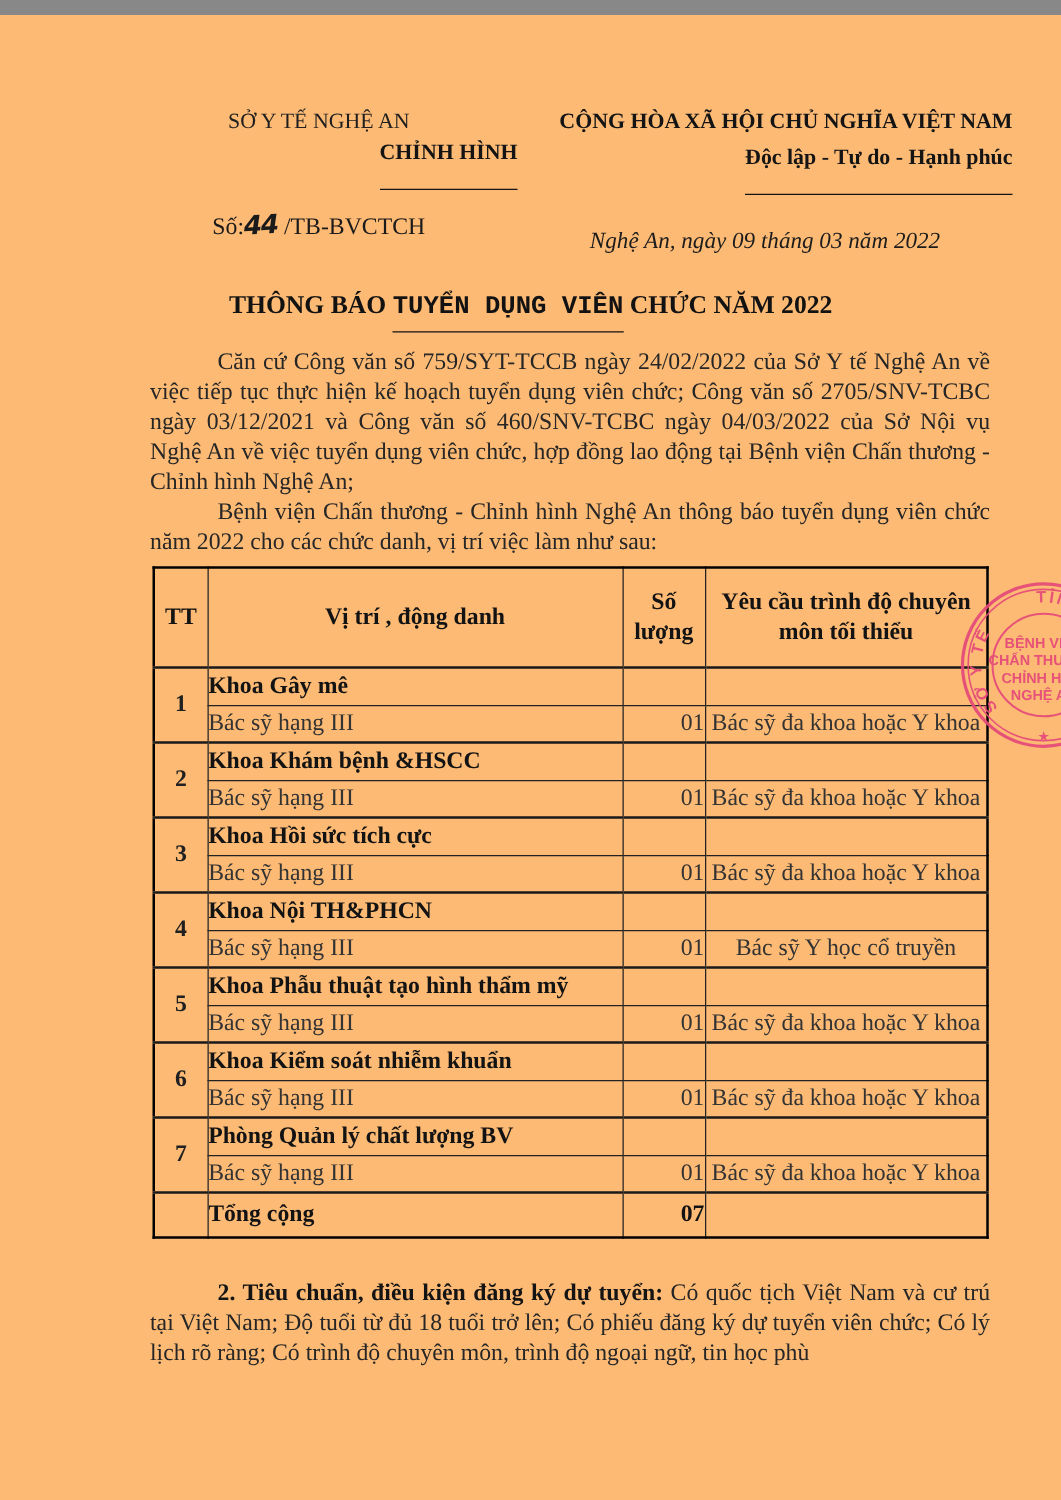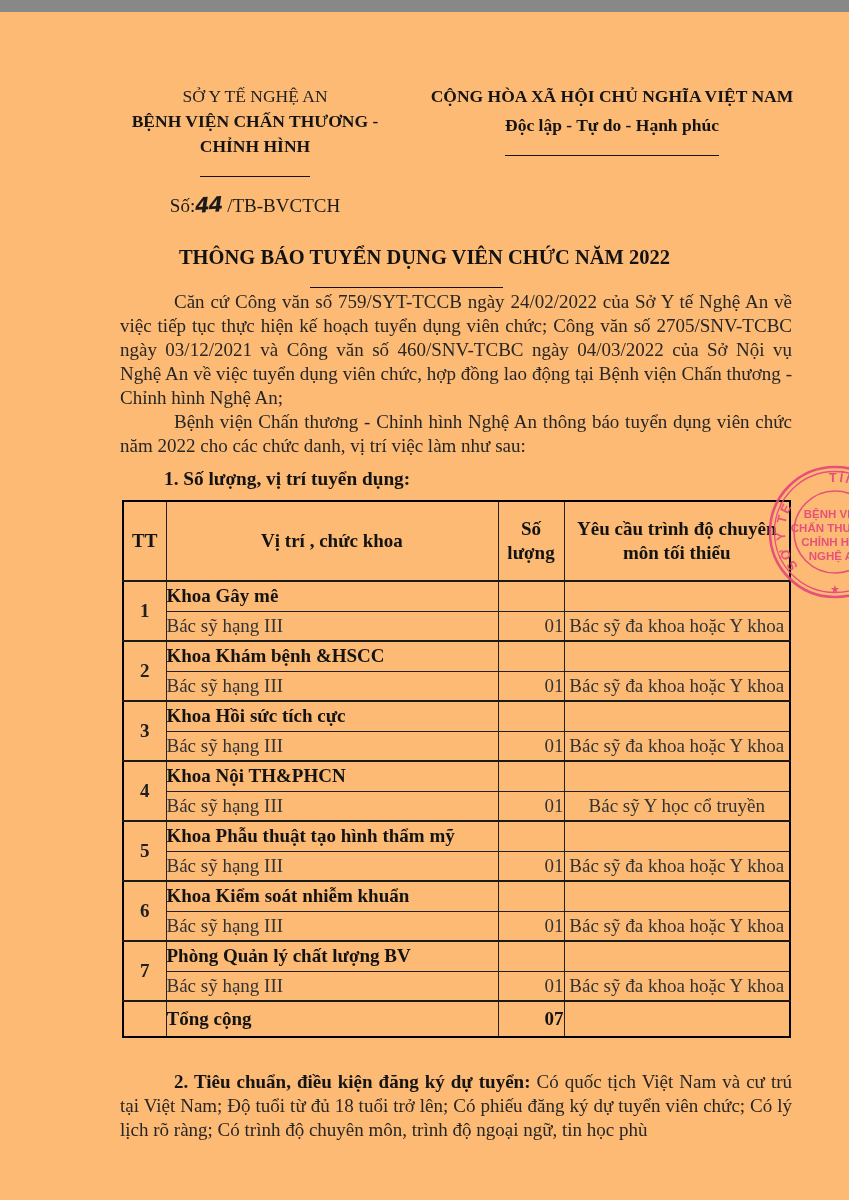--- a/index.html
+++ b/index.html
@@ -8,31 +8,31 @@
     position:relative; width:849px; height:1200px; margin:12px auto;
     background:#fdba74; overflow:hidden;
     font-family:"Liberation Serif","DejaVu Serif",serif;
     color:#262626;
   }
   
   .header { display:flex; padding-top:72px; }
   .h-left { width:318px; margin-left:96px; text-align:center; }
   .h-right { width:396px; text-align:center; }
   .h-line { font-size:17.5px; line-height:25px; color:#1e1e1e; }
-  .bold { font-weight:bold; color:#141414; }
+  .bold { font-weight:bold; color:#141414;text-align:right; }
   .u-span { display:inline-block; border-bottom:1.6px solid #141414; padding-bottom:20px; line-height:20px; }
   .doc-no { margin-top:16px; font-size:19px; color:#1a1a1a; }
   .handwritten {
     font-family:"DejaVu Sans",sans-serif; font-weight:bold; font-style:italic;
     font-size:21px; letter-spacing:-1px; display:inline-block; transform:rotate(-3deg);
   }
   .dateline { margin-top:27px; font-style:italic; font-size:18.5px; color:#1c1c1c; }
   
   .doc-title { margin-top:29px; text-align:center; font-weight:bold; font-size:20.5px; color:#121212; white-space:nowrap; }
-  .doc-title .mid { border-bottom:1.7px solid #121212; padding-bottom:19px; }
+  .doc-title .mid { border-bottom:1.7px solid #121212; padding-bottom:8px;font-family:Liberation Mono, monospace; }
   
   .body-block { margin:21px 57px 0 120px; font-size:19px; line-height:24px; text-align:justify; }
   .body-block p { text-indent:54px; }
   .sec-heading { margin:6px 57px 0 120px; padding-left:44px; font-weight:bold; font-size:19.3px; line-height:29px; color:#131313; }
   
   table.rec { border-collapse:collapse; margin:7px 0 0 122px; width:667px; table-layout:fixed; }
   table.rec td { border:1.5px solid #222; font-size:19px; line-height:1.25; vertical-align:middle; overflow:hidden; white-space:nowrap; }
   table.rec { border:2px solid #000000; }
   td.c-tt { width:43px; text-align:center; }
   td.c-pos { width:332px; padding-left:0; }
@@ -51,48 +51,47 @@
   .stamp circle { stroke:#e5497a; fill:none; }
 </style>
 </head>
 <body>
 
 <div class="page">
 
   <div class="header">
     <div class="h-left">
       <div class="h-line">SỞ Y TẾ NGHỆ AN</div>
-      <div class="h-line bold">BỆNH VIỆN CHẤN THƯƠNG -</div>
       <div class="h-line bold"><span class="u-span">CHỈNH HÌNH</span></div>
       <div class="doc-no"><span>Số:</span><span class="handwritten">44</span> <span>/TB-BVCTCH</span></div>
     </div>
     <div class="h-right">
       <div class="h-line bold">CỘNG HÒA XÃ HỘI CHỦ NGHĨA VIỆT NAM</div>
       <div class="h-line bold" style="margin-top:4px"><span class="u-span">Độc lập - Tự do - Hạnh phúc</span></div>
+      <div class="dateline">Nghệ An, ngày 09 tháng 03 năm 2022</div>
     </div>
   </div>
 
   <div class="doc-title">
     <span>THÔNG BÁO</span>
     <span class="mid">TUYỂN DỤNG VIÊN</span>
     <span>CHỨC NĂM 2022</span>
   </div>
 
   <div class="body-block">
     <p>Căn cứ Công văn số 759/SYT-TCCB ngày 24/02/2022 của Sở Y tế Nghệ An  về việc tiếp tục thực hiện kế hoạch tuyển dụng viên chức; Công văn số 2705/SNV-TCBC ngày 03/12/2021 và Công văn số 460/SNV-TCBC ngày 04/03/2022 của Sở Nội vụ Nghệ An về việc tuyển dụng viên chức, hợp đồng lao động tại Bệnh viện Chấn thương - Chỉnh hình Nghệ An;</p>
     <p>Bệnh viện Chấn thương - Chỉnh hình Nghệ An thông báo tuyển dụng viên chức năm 2022 cho các chức danh, vị trí việc làm như sau:</p>
   </div>
 
-  <div class="sec-heading">1.  Số lượng, vị trí tuyển dụng:</div>
 
   <table class="rec">
     <tbody>
         <tr class="head-row">
       <td class="c-tt">TT</td>
-      <td class="c-pos">Vị trí , chức khoa</td>
+      <td class="c-pos">Vị trí , động danh</td>
       <td class="c-qty">
         <div>Số</div>
         <div>lượng</div>
       </td>
       <td class="c-req">
         <div>Yêu cầu trình độ chuyên</div>
         <div>môn tối thiểu</div>
       </td>
     </tr>
 

